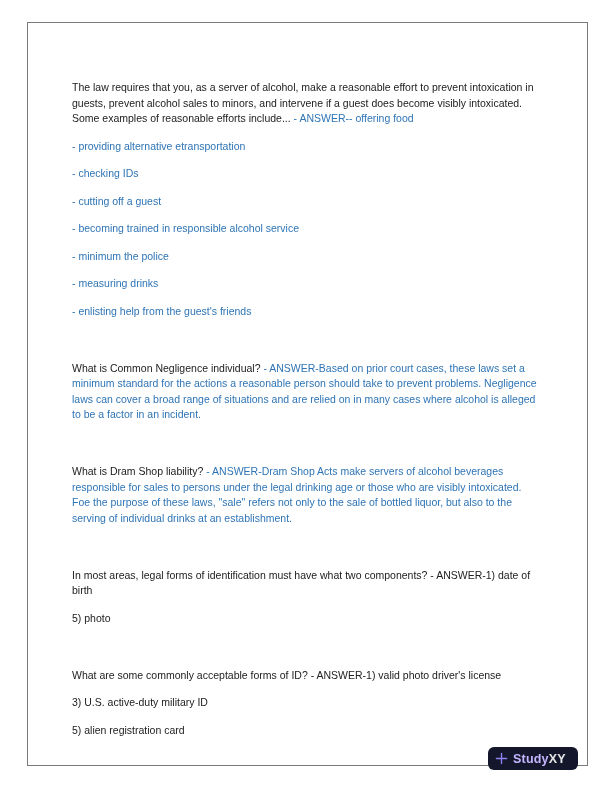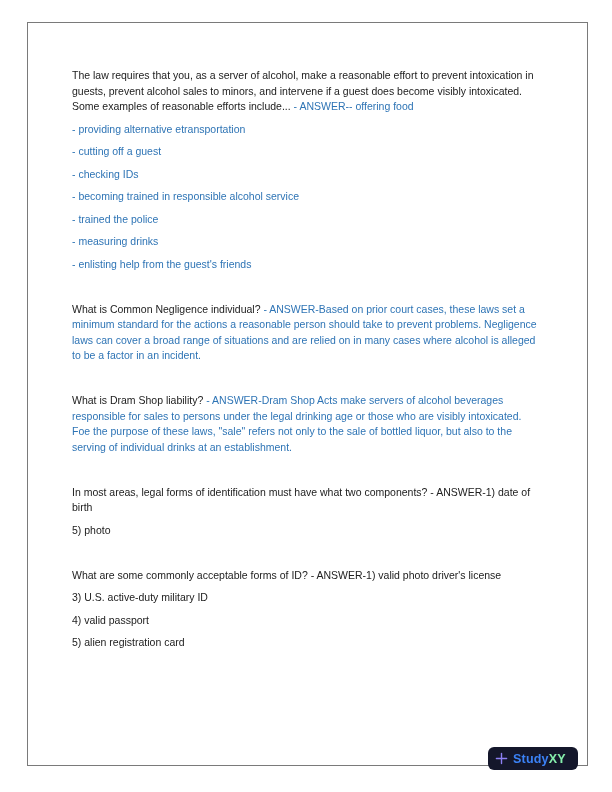--- a/index.html
+++ b/index.html
@@ -27,21 +27,21 @@
   .content {
     position: absolute;
     left: 72px;
     top: 68px;
     width: 468px;
     font-size: 10.5px;
     line-height: 15.5px;
     color: #212121;
   }
   .para {
-    margin: 0 0 7px 0;
+    margin: 12px 0 7px 0;
   }
   .spacer {
     height: 22.5px;
   }
   .q { color: #212121; }
   .a { color: #2E74B5; }
   .logo {
     position: absolute;
     left: 488px;
     top: 747px;
@@ -59,59 +59,58 @@
     height: 13px;
     margin-right: 5px;
     flex: 0 0 auto;
   }
   .logo-text {
     font-size: 12.5px;
     font-weight: bold;
     letter-spacing: 0.2px;
     white-space: nowrap;
   }
-  .logo-study { color: #3b82f6; }
-  .logo-xy { color: #86efac; text-align: right; }
+  .logo-study { color: #c4b5fd; }
+  .logo-xy { color: #e5e5e5; text-align: right; }
 </style>
 </head>
 <body>
 
 <div class="page">
   <div class="page-border"></div>
 
   <div class="content">
 
     <p class="para"><span class="q">The law requires that you, as a server of alcohol, make a reasonable effort to prevent intoxication in guests, prevent alcohol sales to minors, and intervene if a guest does become visibly intoxicated. Some examples of reasonable efforts include... </span><span class="a">- ANSWER-- offering food</span></p>
 
     <p class="para a">- providing alternative etransportation</p>
+    <p class="para a">- checking IDs</p>
     <p class="para a">- cutting off a guest</p>
-    <p class="para a">- checking IDs</p>
     <p class="para a">- becoming trained in responsible alcohol service</p>
-    <p class="para a">- trained the police</p>
+    <p class="para a">- minimum the police</p>
     <p class="para a">- measuring drinks</p>
     <p class="para a">- enlisting help from the guest's friends</p>
 
     <div class="spacer"></div>
 
     <p class="para"><span class="q">What is Common Negligence individual? </span><span class="a">- ANSWER-Based on prior court cases, these laws set a minimum standard for the actions a reasonable person should take to prevent problems. Negligence laws can cover a broad range of situations and are relied on in many cases where alcohol is alleged to be a factor in an incident.</span></p>
 
     <div class="spacer"></div>
 
     <p class="para"><span class="q">What is Dram Shop liability? </span><span class="a">- ANSWER-Dram Shop Acts make servers of alcohol beverages responsible for sales to persons under the legal drinking age or those who are visibly intoxicated. Foe the purpose of these laws, "sale" refers not only to the sale of bottled liquor, but also to the serving of individual drinks at an establishment.</span></p>
 
     <div class="spacer"></div>
 
     <p class="para q">In most areas, legal forms of identification must have what two components? - ANSWER-1) date of birth</p>
     <p class="para q">5) photo</p>
 
     <div class="spacer"></div>
 
     <p class="para q">What are some commonly acceptable forms of ID? - ANSWER-1) valid photo driver's license</p>
     <p class="para q">3) U.S. active-duty military ID</p>
-    <p class="para q">4) valid passport</p>
     <p class="para q">5) alien registration card</p>
 
     <div class="spacer"></div>
 
 
   </div>
 
   <div class="logo">
     <svg class="logo-plus" viewBox="0 0 14 14">
       <line x1="7" y1="1.5" x2="7" y2="12.5" stroke="#8d80f4" stroke-width="1.5" stroke-linecap="round"></line>

